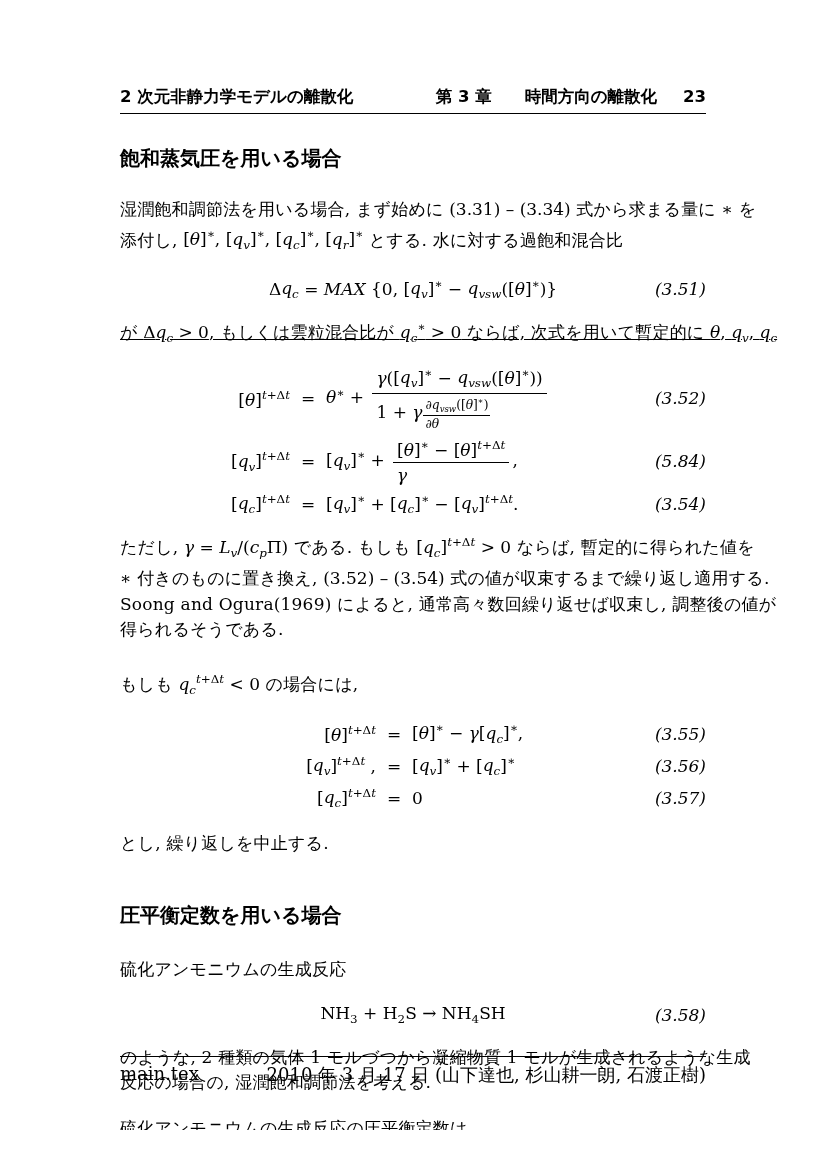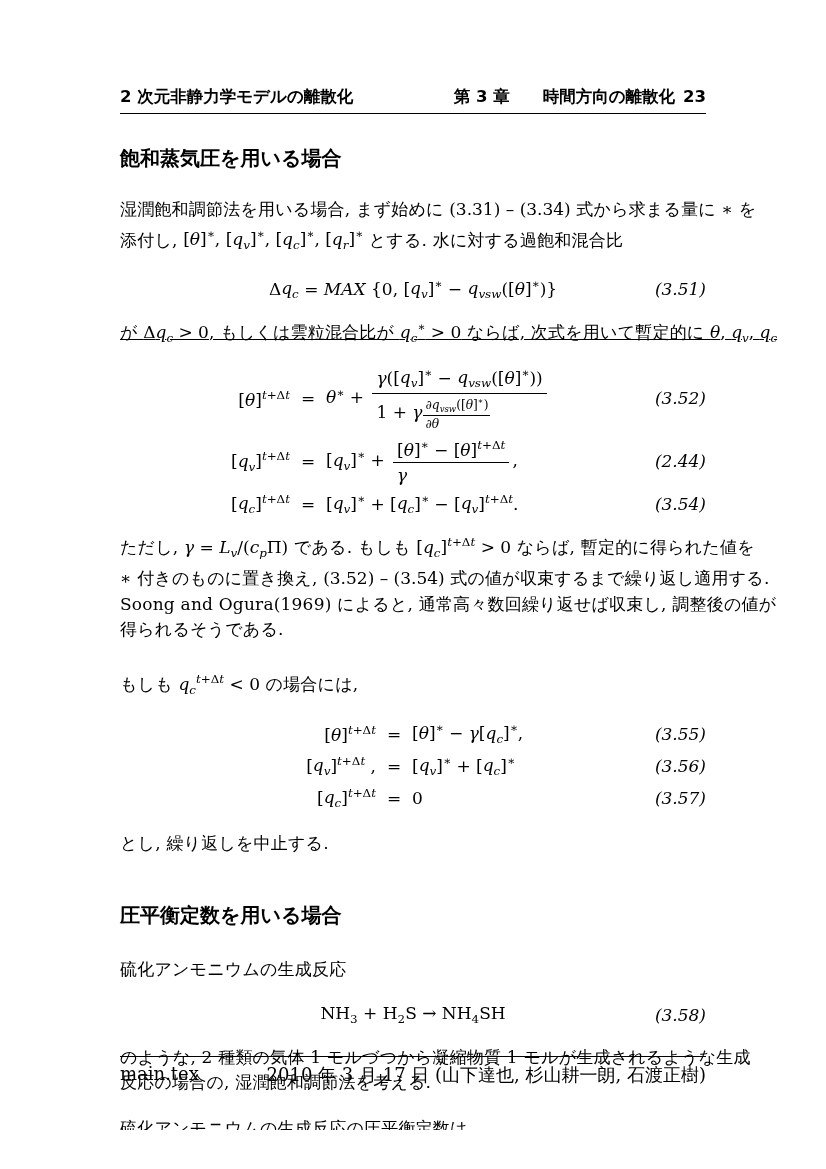--- a/index.html
+++ b/index.html
@@ -20,21 +20,21 @@
   
   .header {
     padding-top:86px;
     display:flex;
     justify-content:space-between;
     align-items:baseline;
     font-family:"DejaVu Sans","Liberation Sans",sans-serif;
     font-weight:bold;
     font-size:16.5px;
   }
-  .header-right { display:flex; gap:8px; align-items:baseline; }
+  .header-right { display:flex; gap:26px; align-items:baseline; }
   .rule {
     border:none;
     border-top:1.5px solid #000;
     margin:5px 0 0 0;
   }
   
   .sec-title {
     font-family:"DejaVu Sans","Liberation Sans",sans-serif;
     font-weight:bold;
     font-size:20px;
@@ -147,21 +147,21 @@
             </span></span>
         <span class="eq-num">(3.52)</span>
       </div>
       <div class="align-row">
         <span class="al-lhs m">[<i>q<sub>v</sub></i>]<sup><i>t</i>+Δ<i>t</i></sup></span>
         <span class="al-rel m">=</span>
         <span class="al-rhs m">[<i>q<sub>v</sub></i>]<sup>∗</sup> + <span class="frac">
               <span class="num">[<i>θ</i>]<sup>∗</sup> − [<i>θ</i>]<sup><i>t</i>+Δ<i>t</i></sup></span>
               <span class="den"><i>γ</i></span>
             </span>,</span>
-        <span class="eq-num">(2.44)</span>
+        <span class="eq-num">(5.84)</span>
       </div>
       <div class="align-row">
         <span class="al-lhs m">[<i>q<sub>c</sub></i>]<sup><i>t</i>+Δ<i>t</i></sup></span>
         <span class="al-rel m">=</span>
         <span class="al-rhs m">[<i>q<sub>v</sub></i>]<sup>∗</sup> + [<i>q<sub>c</sub></i>]<sup>∗</sup> − [<i>q<sub>v</sub></i>]<sup><i>t</i>+Δ<i>t</i></sup>.</span>
         <span class="eq-num">(3.54)</span>
       </div>
     </div>
 
     <div class="para" style="margin-top:13px;">

